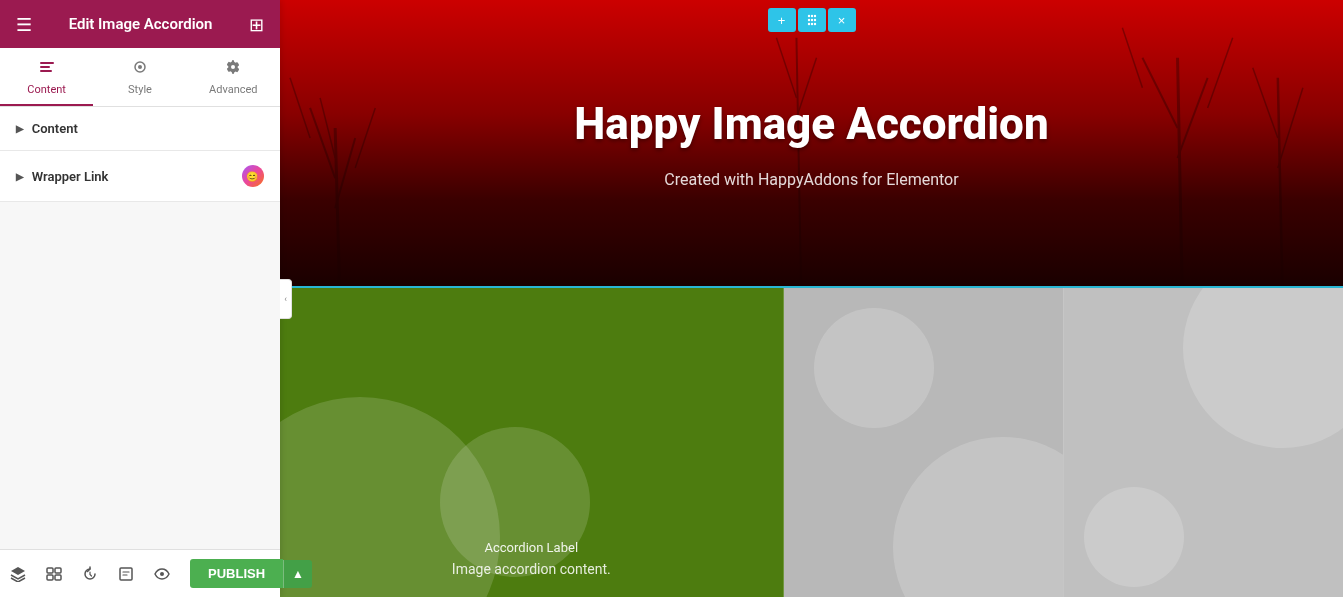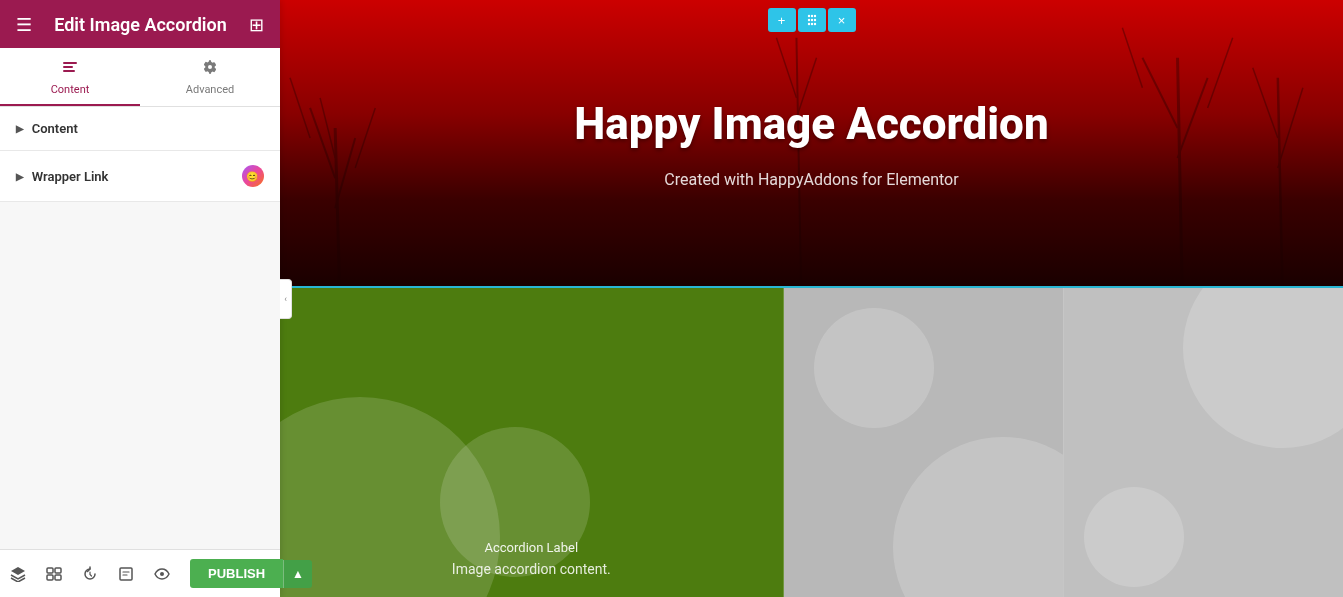--- a/index.html
+++ b/index.html
@@ -23,21 +23,21 @@
       background: #9b1a50;
       color: #fff;
       display: flex;
       align-items: center;
       justify-content: space-between;
       padding: 0 16px;
       height: 48px;
       flex-shrink: 0;
     }
     .sidebar-header-title {
-      font-size: 18px;
+      font-size: 15px;
       font-weight: 600;
       color: #fff;
     }
     .hamburger-icon, .grid-icon {
       color: #fff;
       cursor: pointer;
       font-size: 18px;
     }
 
     
@@ -328,20 +328,29 @@
   <div class="sidebar-tabs">
     <div class="sidebar-tab active">
       <span class="tab-icon">
         <svg width="18" height="18" viewBox="0 0 18 18" fill="none">
           <rect x="2" y="4" width="14" height="2" rx="1" fill="currentColor"></rect>
           <rect x="2" y="8" width="10" height="2" rx="1" fill="currentColor"></rect>
           <rect x="2" y="12" width="12" height="2" rx="1" fill="currentColor"></rect>
         </svg>
       </span>
       <span class="tab-label">Content</span>
+    </div>
+    <div class="sidebar-tab">
+      <span class="tab-icon">
+        <svg width="18" height="18" viewBox="0 0 18 18" fill="none">
+          <circle cx="9" cy="9" r="5" stroke="currentColor" stroke-width="1.5" fill="none"></circle>
+          <circle cx="9" cy="9" r="2" fill="currentColor"></circle>
+        </svg>
+      </span>
+      <span class="tab-label">Style</span>
     </div>
     <div class="sidebar-tab">
       <span class="tab-icon">
         <svg width="18" height="18" viewBox="0 0 18 18" fill="none">
           <path d="M9 2a1 1 0 0 1 .97.757l.3 1.2a5 5 0 0 1 1.24.72l1.16-.46a1 1 0 0 1 1.21.44l1 1.73a1 1 0 0 1-.24 1.27l-.96.76a5.06 5.06 0 0 1 0 1.44l.96.76a1 1 0 0 1 .24 1.27l-1 1.73a1 1 0 0 1-1.21.44l-1.16-.46a5 5 0 0 1-1.24.72l-.3 1.2A1 1 0 0 1 9 16a1 1 0 0 1-.97-.757l-.3-1.2a5 5 0 0 1-1.24-.72l-1.16.46a1 1 0 0 1-1.21-.44l-1-1.73a1 1 0 0 1 .24-1.27l.96-.76a5.06 5.06 0 0 1 0-1.44l-.96-.76a1 1 0 0 1-.24-1.27l1-1.73a1 1 0 0 1 1.21-.44l1.16.46a5 5 0 0 1 1.24-.72l.3-1.2A1 1 0 0 1 9 2zm0 5a2 2 0 1 0 0 4 2 2 0 0 0 0-4z" fill="currentColor"></path>
         </svg>
       </span>
       <span class="tab-label">Advanced</span>
     </div>
   </div>

